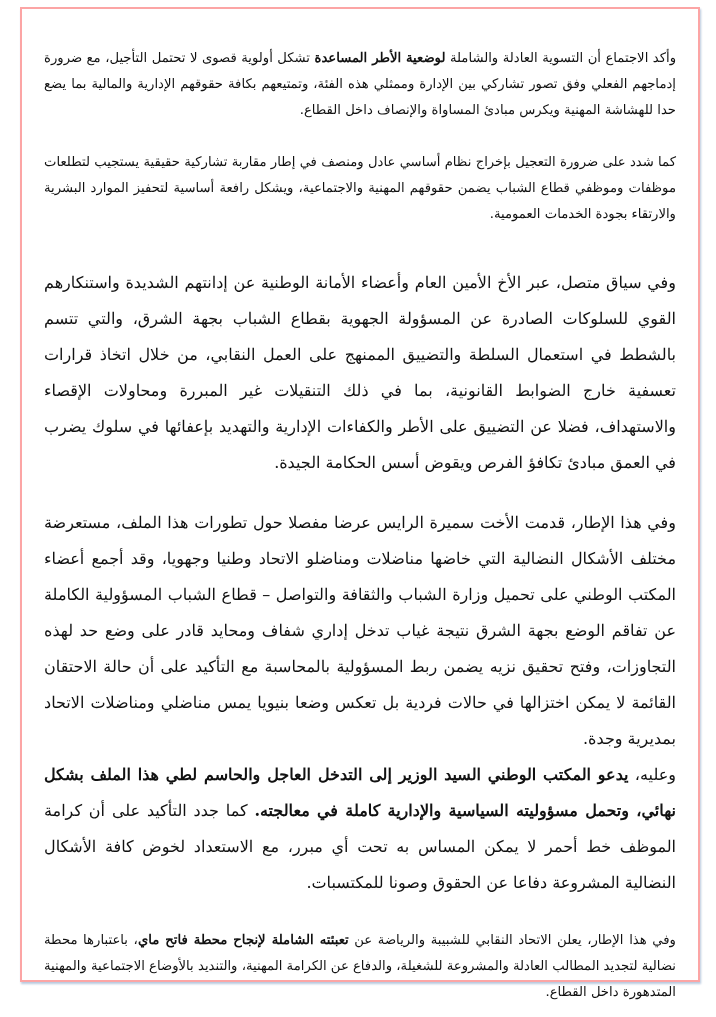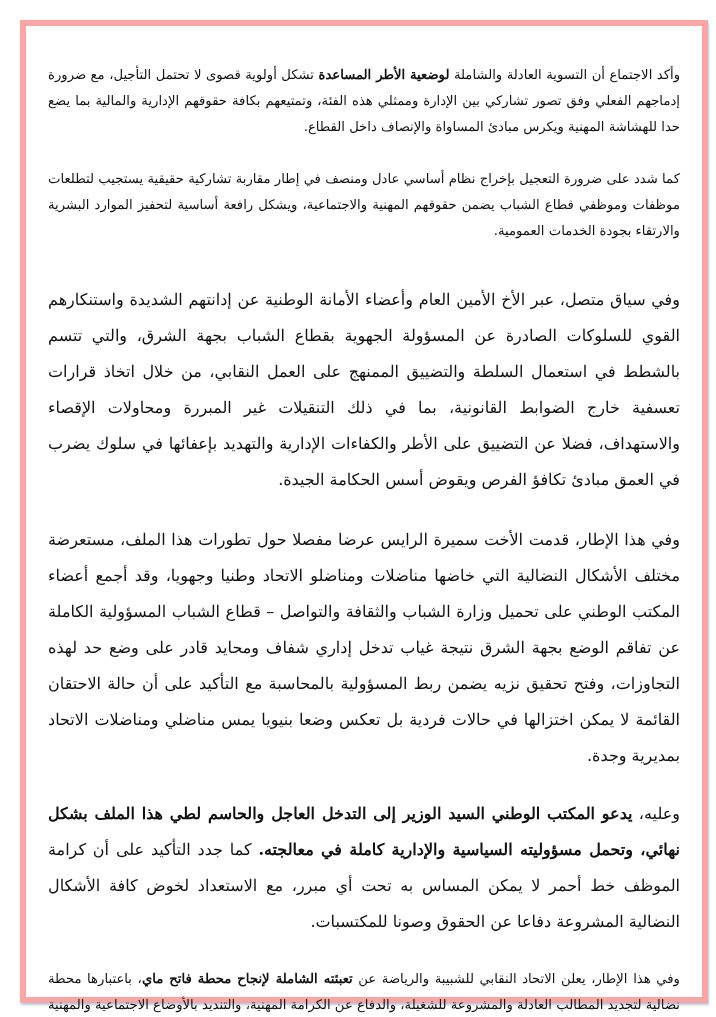--- a/index.html
+++ b/index.html
@@ -1,28 +1,28 @@
 <!DOCTYPE html>
 <html><head>
 <meta charset="utf-8">
 <style>
   html, body { margin: 0; padding: 0; background: #ffffff; }
   body { width: 716px; height: 1017px; position: relative; overflow: hidden; font-family: "DejaVu Serif", serif; }
   .frame {
-    position: absolute; left: 20px; top: 20px; width: 676px; height: 971px;
-    border: 6px solid #fca5a5; box-shadow: 1px 2px 2px #b9c9de; background: #fff;
+    position: absolute; left: 20px; top: 7px; width: 676px; height: 971px;
+    border: 2px solid #fca5a5; box-shadow: 1px 2px 2px #b9c9de; background: #fff;
   }
   .content { position: absolute; left: 22px; right: 22px; top: 36px; direction: rtl; text-align: justify; color: #111; }
   p { margin: 0; }
   .small { font-size: 13.2px; line-height: 26px; }
   .large { font-size: 16px; line-height: 36px; }
   .p1 { margin-bottom: 26px; }
   .p2 { margin-bottom: 38px; }
   .p3 { margin-bottom: 24px; }
-  .p4 { margin-bottom: 22px; }
+  .p4 { }
   .p5 { margin-bottom: 26px; }
   .p6 { margin-bottom: 60px; }
   b { font-weight: bold; }
   .footer { direction: rtl; text-align: center; color: #2f6f96; font-size: 13.5px; line-height: 25px; }
 </style>
 </head>
 <body>
 
 <div class="frame">
   <div class="content">

